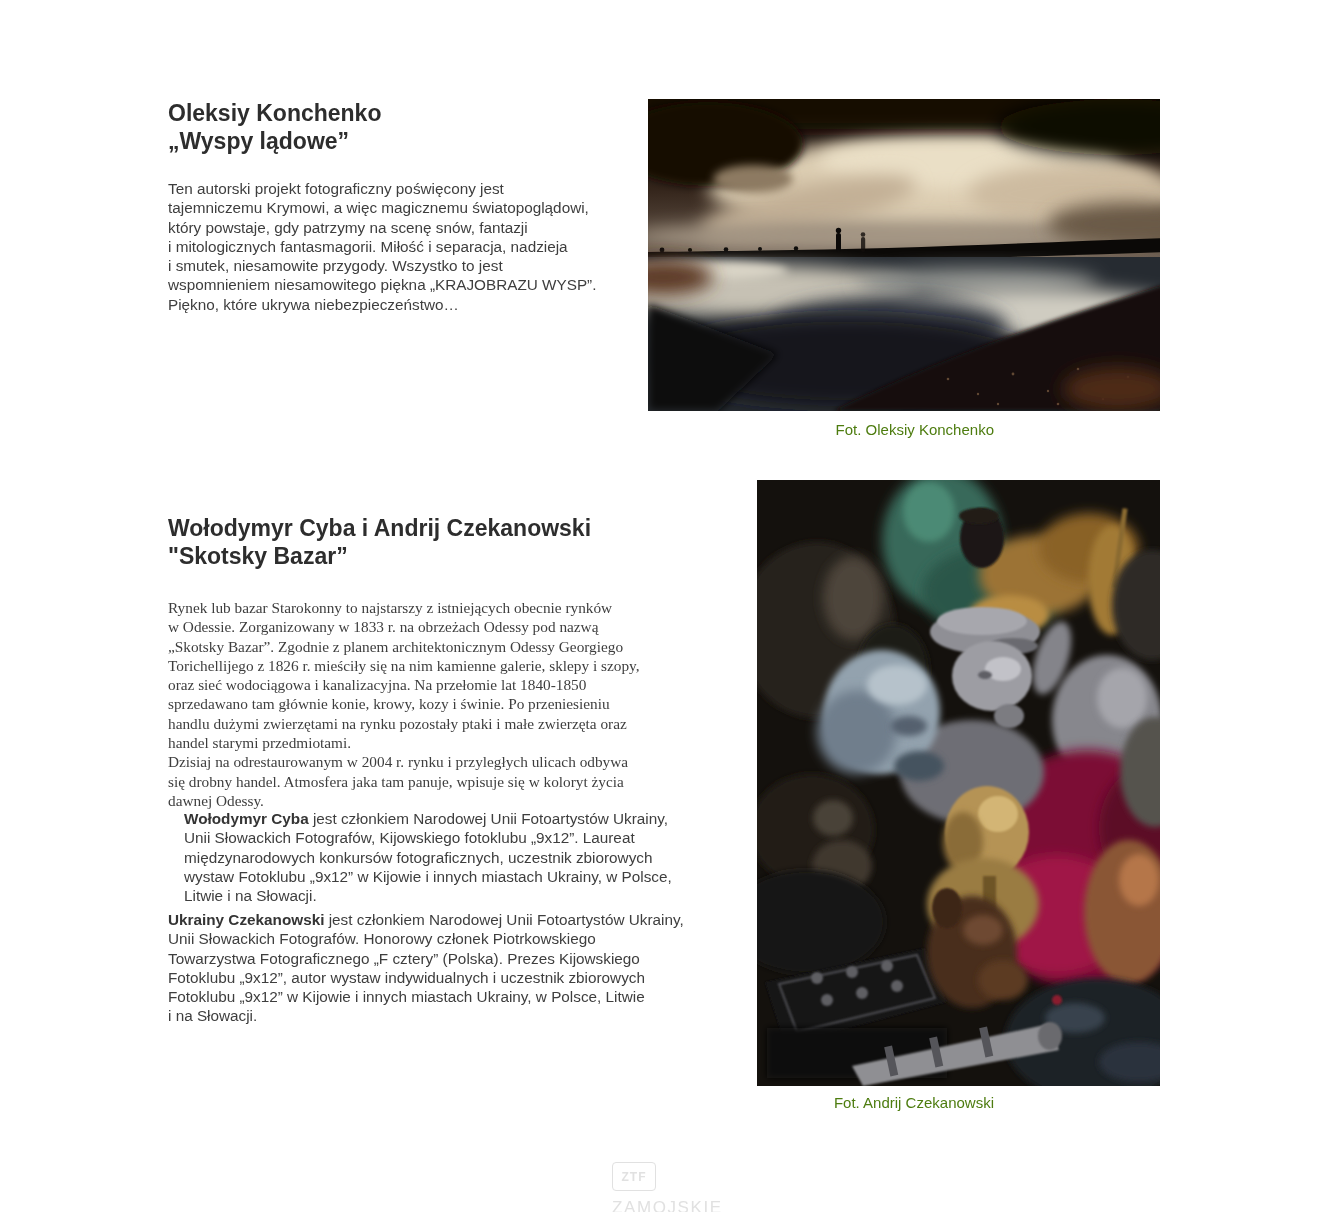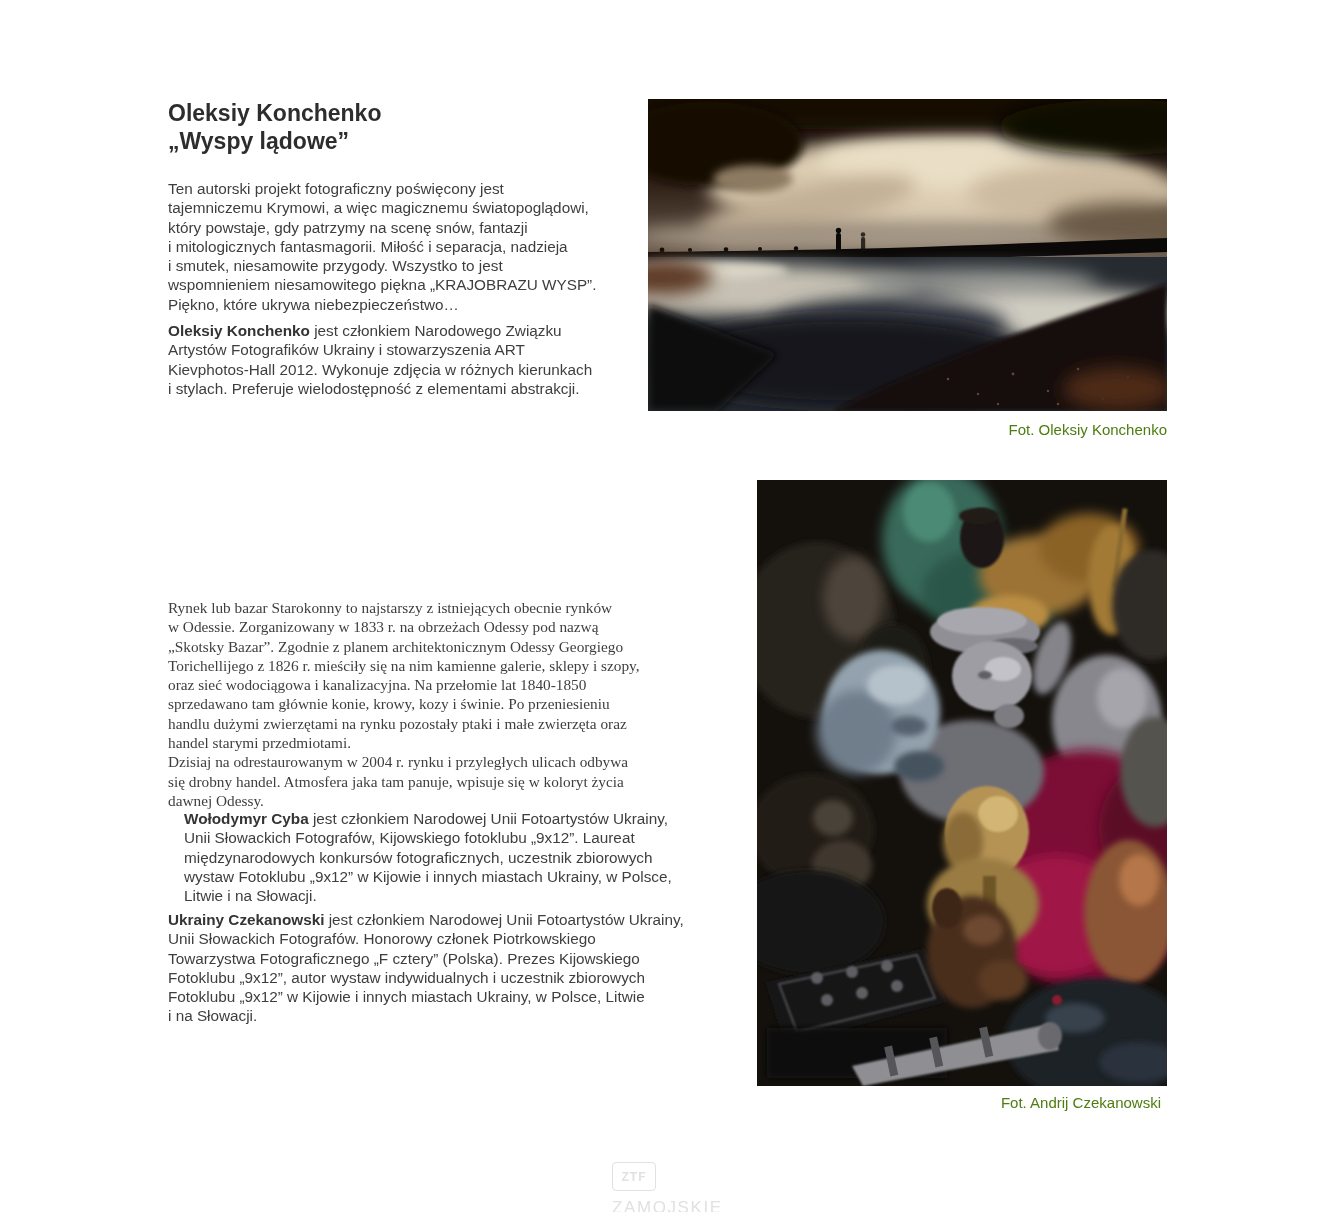--- a/index.html
+++ b/index.html
@@ -1,16 +1,16 @@
 <!DOCTYPE html>
 <html><head>
 <meta charset="utf-8">
 <style>
   html,body{margin:0;padding:0;background:#ffffff;}
-  .page{position:relative;width:1333px;height:1212px;background:#ffffff;
+  .page{position:relative;width:1160px;height:1212px;background:#ffffff;
         font-family:"Liberation Sans",sans-serif;overflow:hidden;border-radius:9px;}
   .abs{position:absolute;}
   .title{font-size:23px;line-height:28px;font-weight:700;color:#2d2d2d;white-space:pre-line;}
   .body-text{font-size:15.3px;line-height:19.3px;color:#3e3e3e;white-space:pre-line;margin-top:21px;}
   .body-text b{font-weight:700;color:#343434;}
   .caption{font-size:15px;color:#4d7c0f;text-align:right;}
   .photo{overflow:hidden;background:#15110d;}
   .photo svg{display:block;width:100%;height:100%;}
   .logo{display:flex;align-items:flex-start;gap:7px;color:#e1e1e1;}
   .logo-box{width:42px;height:27px;border:1.5px solid #e1e1e1;border-radius:4px;
@@ -28,24 +28,20 @@
 „Wyspy lądowe”</div>
 
   <div class="abs body-text" style="left:168px;top:158px;width:480px;">Ten autorski projekt fotograficzny poświęcony jest
 tajemniczemu Krymowi, a więc magicznemu światopoglądowi,
 który powstaje, gdy patrzymy na scenę snów, fantazji
 i mitologicznych fantasmagorii. Miłość i separacja, nadzieja
 i smutek, niesamowite przygody. Wszystko to jest
 wspomnieniem niesamowitego piękna „KRAJOBRAZU WYSP”.
 Piękno, które ukrywa niebezpieczeństwo…</div>
 
-  <div class="abs body-text" style="left:168px;top:300px;width:480px;"><b>Oleksiy Konchenko</b><span> jest członkiem Narodowego Związku
-Artystów Fotografików Ukrainy i stowarzyszenia ART
-Kievphotos-Hall 2012. Wykonuje zdjęcia w różnych kierunkach
-i stylach. Preferuje wielodostępność z elementami abstrakcji.</span></div>
 
   <div class="abs photo" style="left:648px;top:99px;width:519px;height:312px;">
     <svg viewBox="0 0 519 312">
       <defs>
         <filter id="p1b8" x="-60%" y="-60%" width="220%" height="220%">
             <feGaussianBlur stdDeviation="9"></feGaussianBlur>
           </filter>
         <filter id="p1b4" x="-60%" y="-60%" width="220%" height="220%">
             <feGaussianBlur stdDeviation="4"></feGaussianBlur>
           </filter>
@@ -104,20 +100,22 @@
           <circle cx="350" cy="305" r="1.2"></circle>
           <circle cx="410" cy="305" r="1.3"></circle>
       </g>
       <ellipse cx="470" cy="290" rx="55" ry="22" fill="#4e2b18" filter="url(#p1b8)"></ellipse>
       <ellipse cx="15" cy="178" rx="50" ry="18" fill="#5d3a26" filter="url(#p1b8)"></ellipse>
     </svg>
   </div>
 
   <div class="abs caption" style="right:166px;top:421px;width:300px;">Fot. Oleksiy Konchenko</div>
 
+  <div class="abs title" style="left:168px;top:514px;width:540px;">Wołodymyr Cyba i Andrij Czekanowski
+"Skotsky Bazar”</div>
 
   <div class="abs body-text" style="left:168px;top:577px;width:585px;font-family:Liberation Serif, serif;">Rynek lub bazar Starokonny to najstarszy z istniejących obecnie rynków
 w Odessie. Zorganizowany w 1833 r. na obrzeżach Odessy pod nazwą
 „Skotsky Bazar”. Zgodnie z planem architektonicznym Odessy Georgiego
 Torichellijego z 1826 r. mieściły się na nim kamienne galerie, sklepy i szopy,
 oraz sieć wodociągowa i kanalizacyjna. Na przełomie lat 1840-1850
 sprzedawano tam głównie konie, krowy, kozy i świnie. Po przeniesieniu
 handlu dużymi zwierzętami na rynku pozostały ptaki i małe zwierzęta oraz
 handel starymi przedmiotami.
 Dzisiaj na odrestaurowanym w 2004 r. rynku i przyległych ulicach odbywa
@@ -244,21 +242,21 @@
       <g>
         <path d="M95,586 L292,544 L302,570 L106,606 Z" fill="#8f8f93" filter="url(#p2b1)"></path>
         <rect x="130" y="566" width="8" height="30" fill="#55555a" transform="rotate(-12 134 580)"></rect>
         <rect x="175" y="557" width="8" height="30" fill="#55555a" transform="rotate(-12 179 571)"></rect>
         <rect x="225" y="547" width="8" height="30" fill="#55555a" transform="rotate(-12 229 561)"></rect>
         <ellipse cx="293" cy="556" rx="12" ry="14" fill="#6a6a6e" filter="url(#p2b1)"></ellipse>
       </g>
     </svg>
   </div>
 
-  <div class="abs caption" style="right:172px;top:1094px;width:300px;">Fot. Andrij Czekanowski</div>
+  <div class="abs caption" style="right:166px;top:1094px;width:300px;">Fot. Andrij Czekanowski</div>
 
   <div class="abs logo" style="left:612px;top:1162px;flex-direction:column;">
     <div class="logo-box">
       <span>ZTF</span>
     </div>
     <div>
       <div class="logo-name">ZAMOJSKIE</div>
       <div class="logo-sub">TOWARZYSTWO FOTOGRAFICZNE</div>
     </div>
   </div>

